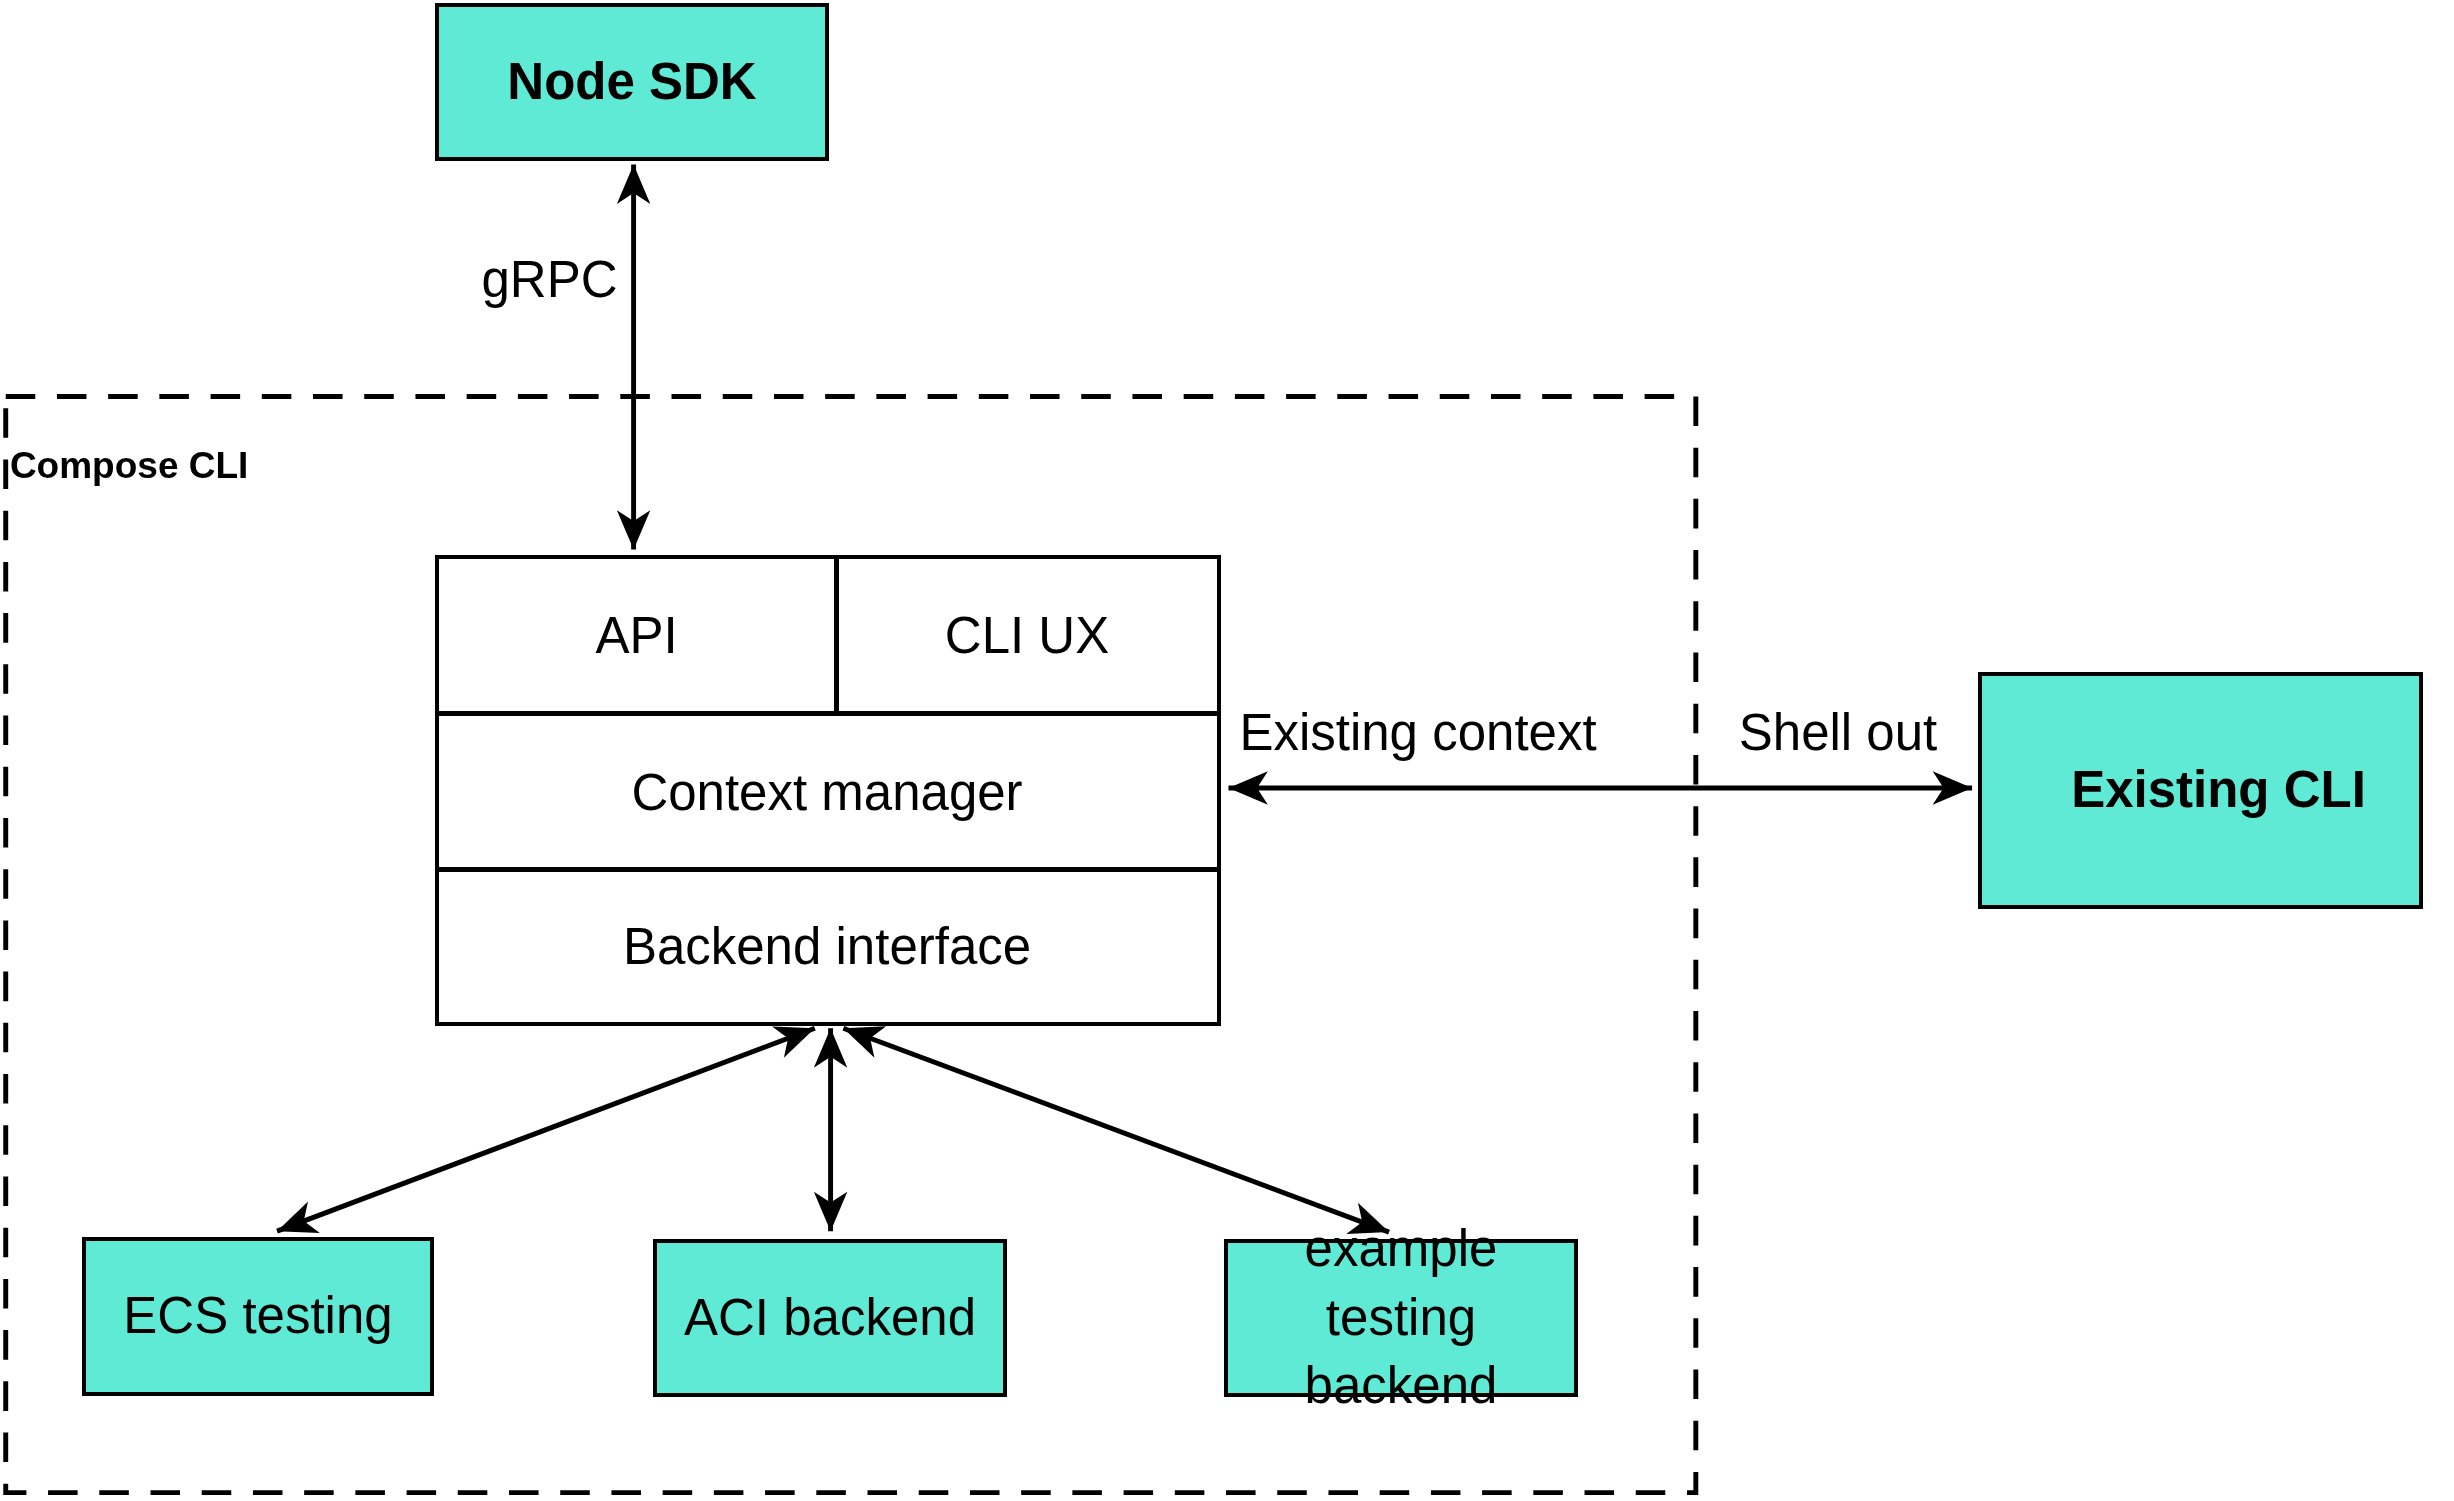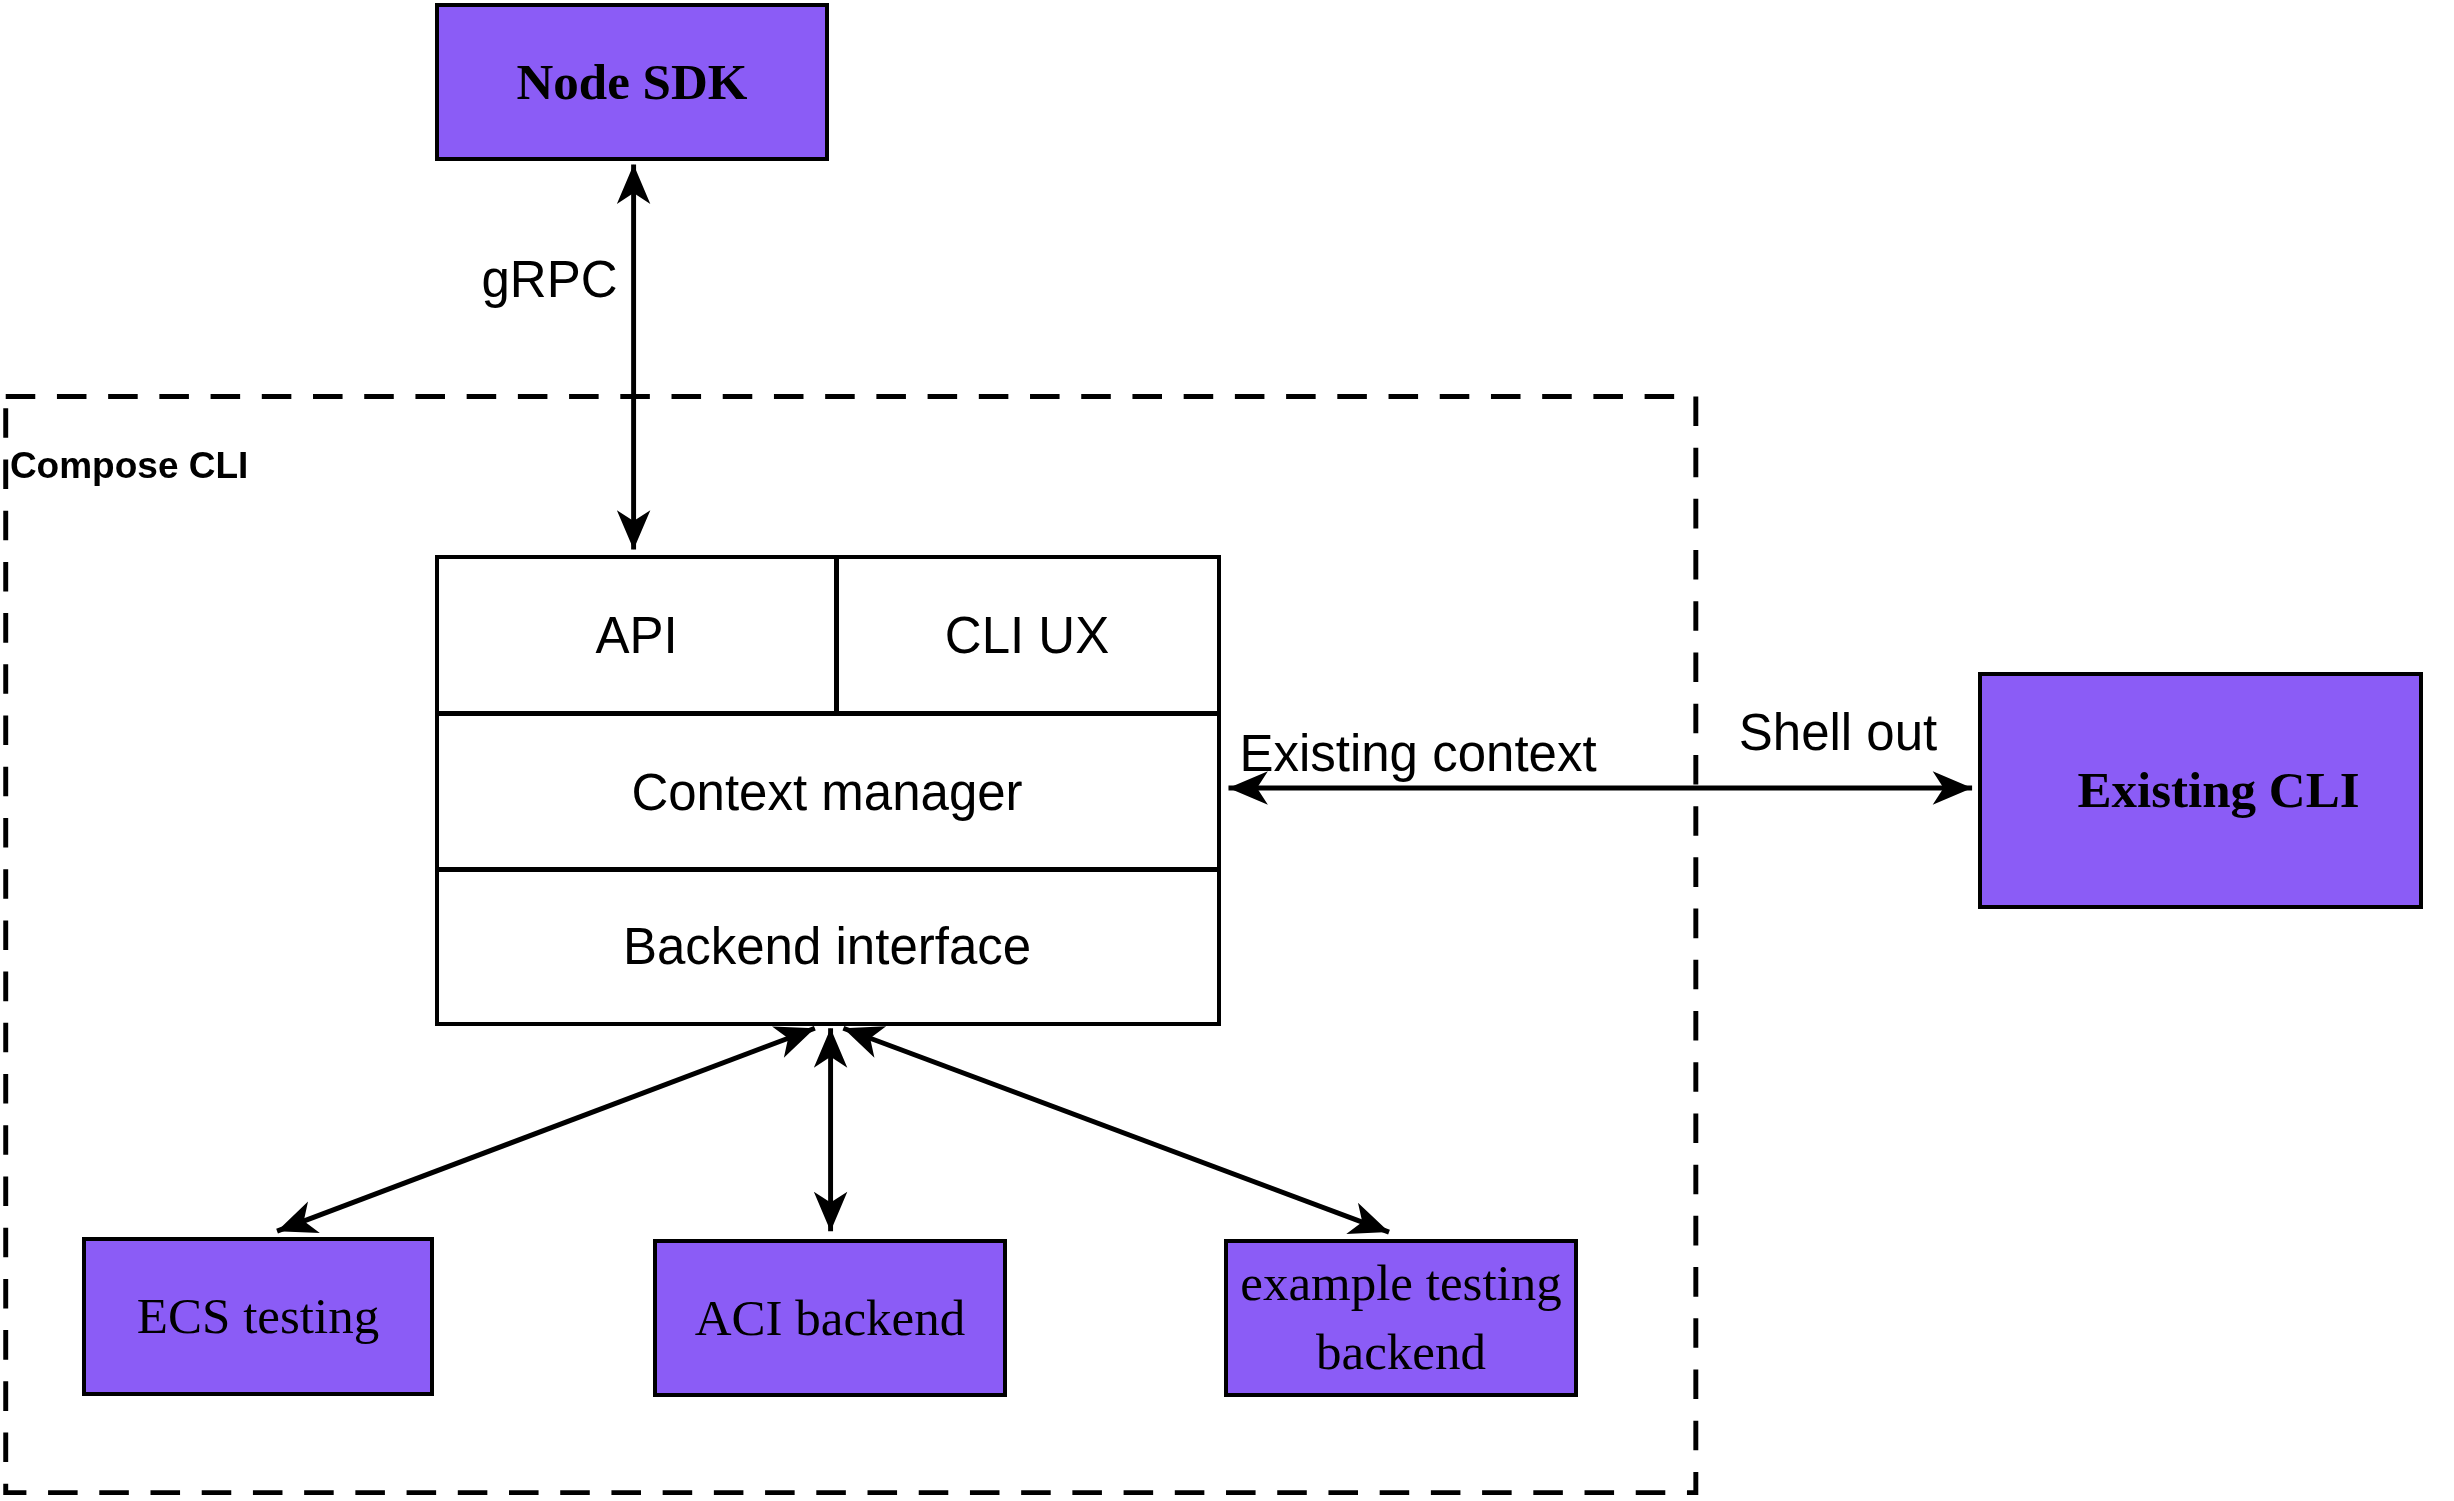--- a/index.html
+++ b/index.html
@@ -13,28 +13,27 @@
     height: 1501px;
     background: #ffffff;
     font-family: "Liberation Sans", sans-serif;
     color: #000000;
     overflow: hidden;
   }
   .box {
     position: absolute;
     box-sizing: border-box;
     border: 4.9px solid #000000;
-    background: #8b5cf6;
+    background: #5eead4;
     display: flex;
     align-items: center;
     justify-content: center;
     text-align: center;
     font-size: 51px;
     line-height: 1.35;
-    font-family: Liberation Serif, serif;
   }
   .bold { font-weight: bold; }
   .edge-label {
     position: absolute;
     font-size: 51px;
     line-height: 51px;
     white-space: nowrap;
     text-align: center;
   }
   .container-label {
@@ -133,21 +132,21 @@
       <span>CLI UX</span>
     </div>
     <div class="cell" style="left:0; top:157px; width:776px; height:152px;">
       <span>Context manager</span>
     </div>
     <div class="cell" style="left:0; top:313px; width:776px; height:148px;">
       <span>Backend interface</span>
     </div>
   </div>
 
-  <div class="edge-label" style="left:1221px; top:728px; width:394px;">Existing context</div>
+  <div class="edge-label" style="left:1221px; top:707px; width:394px;">Existing context</div>
   <div class="edge-label" style="left:1641px; top:707px; width:394px;">Shell out</div>
 
   <div class="box bold" style="left:1978px; top:672px; width:445px; height:237px;padding-left:36px;">
     <span>Existing CLI</span>
   </div>
 
   <div class="box" style="left:82px; top:1237px; width:352px; height:159px;">
     <span>ECS testing</span>
   </div>
 

